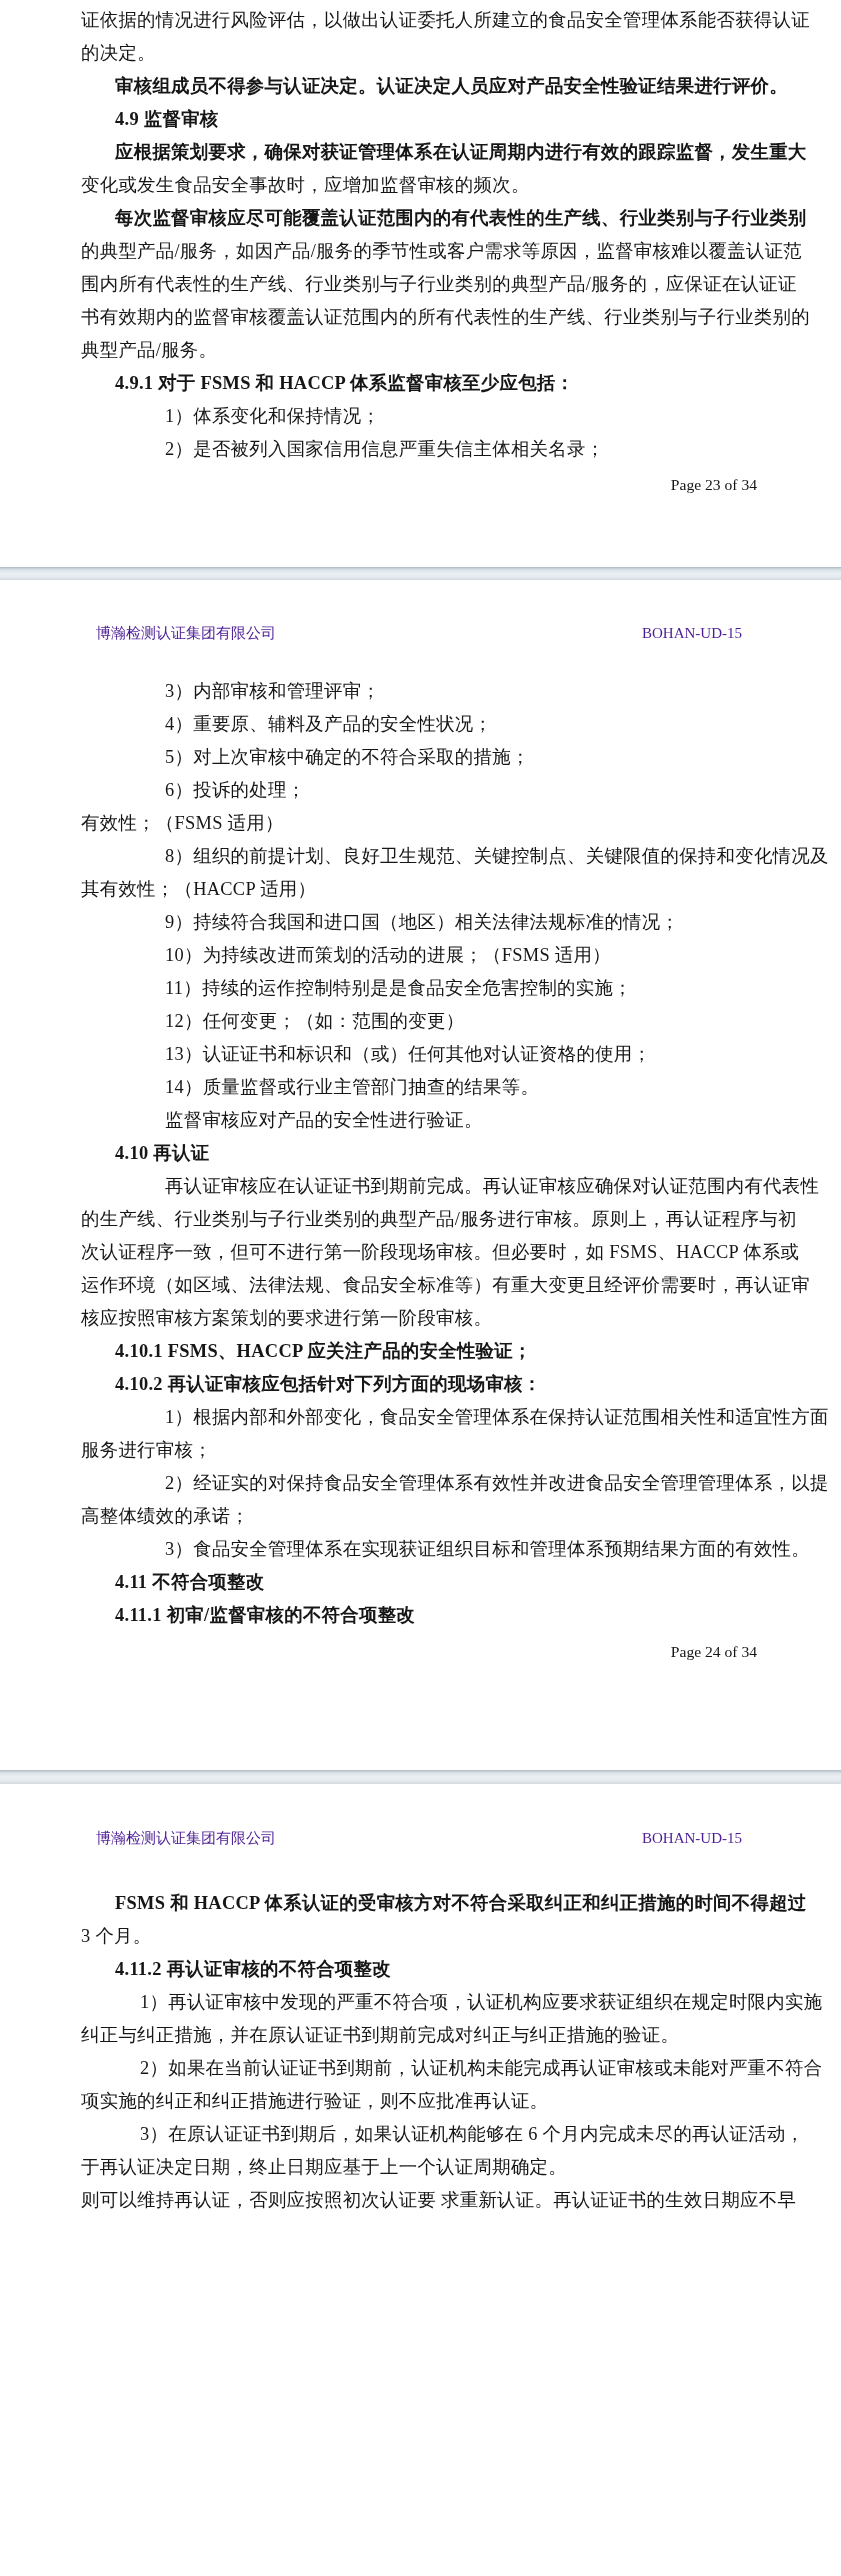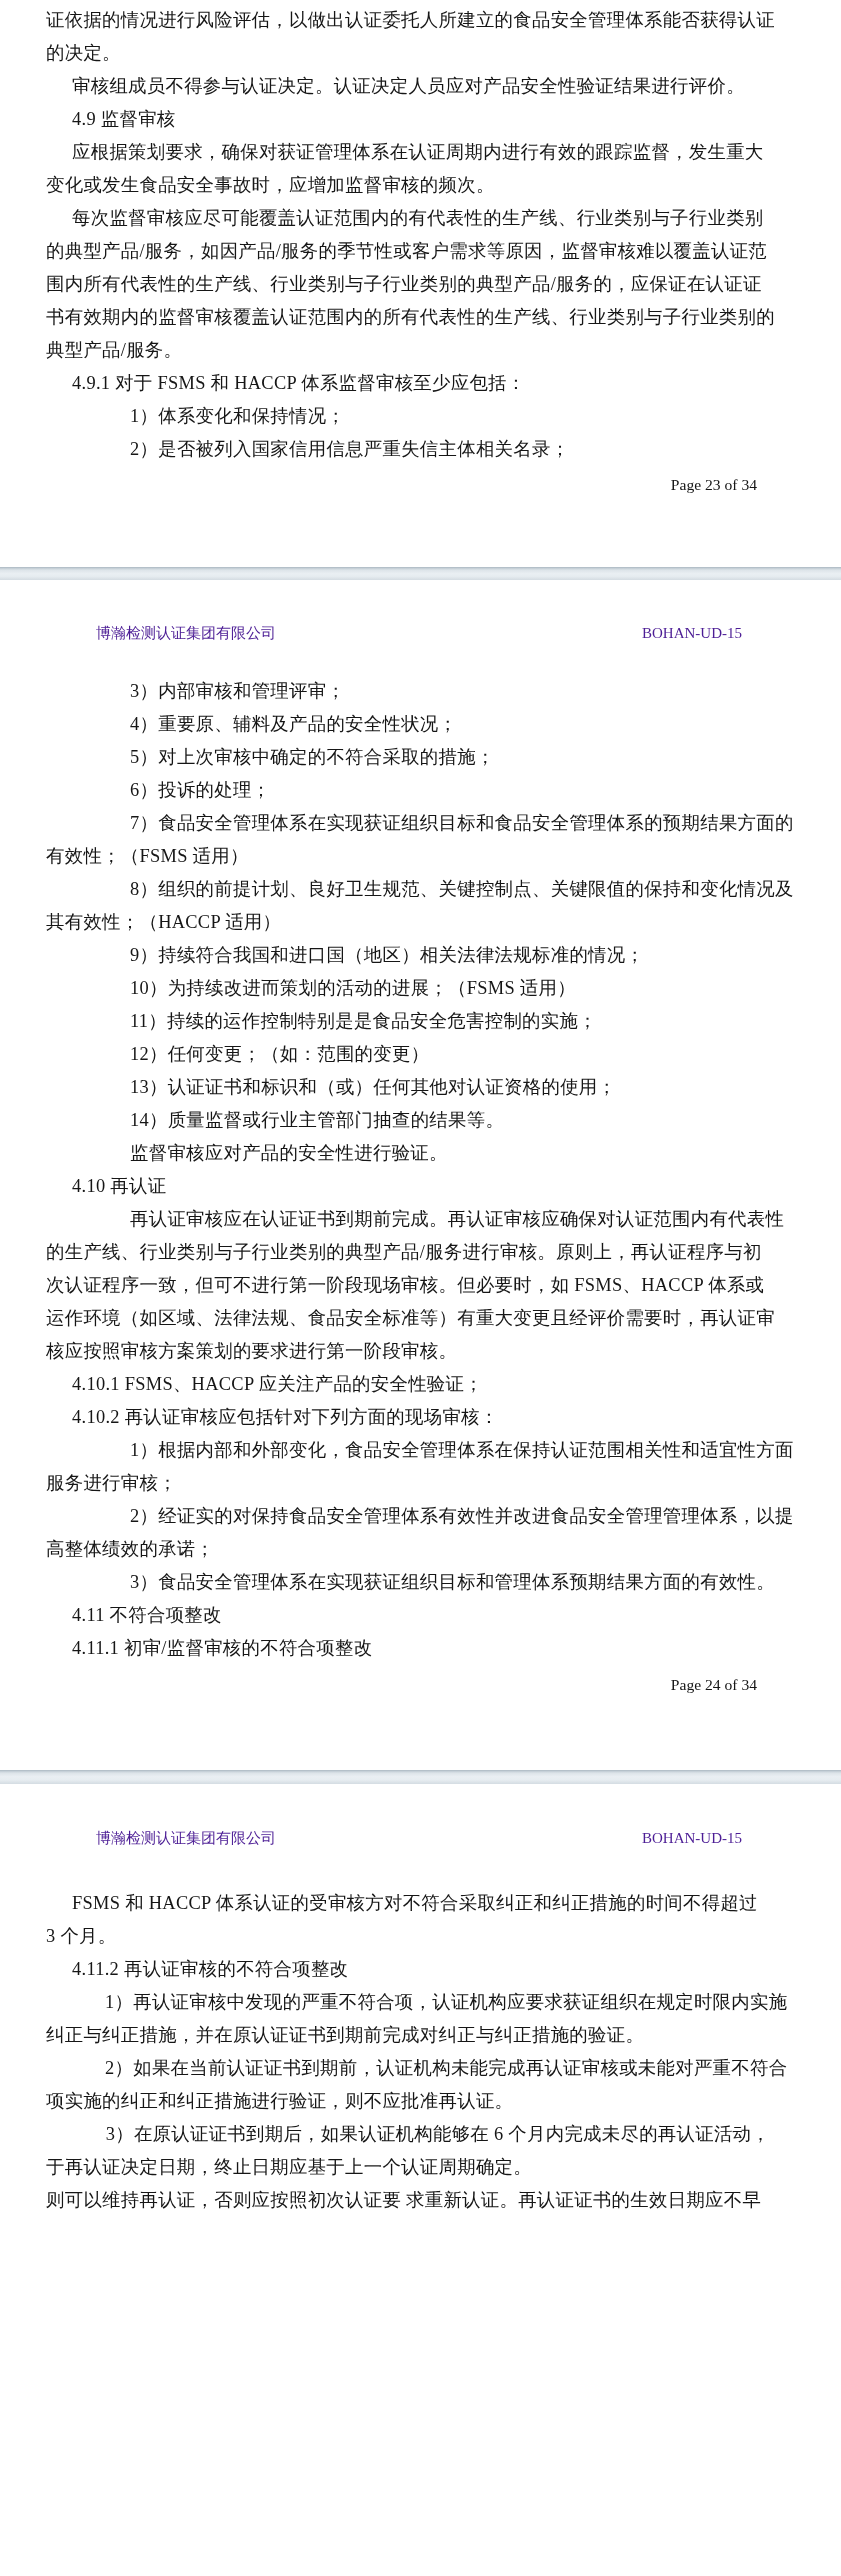--- a/index.html
+++ b/index.html
@@ -32,32 +32,32 @@
     justify-content:space-between;
     align-items:flex-end;
     padding-left:96px;
     padding-right:99px;
     line-height:17px;
     font-size:15px;
     color:#4c1d95;
   }
   .page-24 .page-header{padding-top:45px;}
   .page-25 .page-header{padding-top:46px;}
-  .body-lines{padding-left:46px;padding-right:71px;}
+  .body-lines{padding-left:81px;padding-right:71px;}
   .page-24 .body-lines{margin-top:33px;}
   .page-25 .body-lines{margin-top:40px;}
   .line{
     line-height:33px;
     font-size:18.4px;
     letter-spacing:0.3px;
     white-space:nowrap;
     color:#161616;
   }
   .line[data-ind="flush"]{margin-left:0;}
-  .line[data-ind="para"]{margin-left:26px;}
+  .line[data-ind="para"]{margin-left:34px;font-weight:bold;}
   .line[data-ind="list"]{margin-left:84px;}
   .line[data-ind="list2"]{margin-left:59px;text-align:right;}
   .page-footer{
     text-align:right;
     padding-right:84px;
     line-height:33px;
     font-size:15.6px;
     color:#151515;
   }
   .page-23 .page-footer{margin-top:2.1px;}
@@ -112,21 +112,20 @@
     <div class="body-lines">
 
         <div class="line" data-ind="list">3）内部审核和管理评审；</div>
 
         <div class="line" data-ind="list">4）重要原、辅料及产品的安全性状况；</div>
 
         <div class="line" data-ind="list">5）对上次审核中确定的不符合采取的措施；</div>
 
         <div class="line" data-ind="list">6）投诉的处理；</div>
 
-        <div class="line" data-ind="list">7）食品安全管理体系在实现获证组织目标和食品安全管理体系的预期结果方面的</div>
 
         <div class="line" data-ind="flush">有效性；（FSMS 适用）</div>
 
         <div class="line" data-ind="list">8）组织的前提计划、良好卫生规范、关键控制点、关键限值的保持和变化情况及</div>
 
         <div class="line" data-ind="flush">其有效性；（HACCP 适用）</div>
 
         <div class="line" data-ind="list">9）持续符合我国和进口国（地区）相关法律法规标准的情况；</div>
 
         <div class="line" data-ind="list">10）为持续改进而策划的活动的进展；（FSMS 适用）</div>

